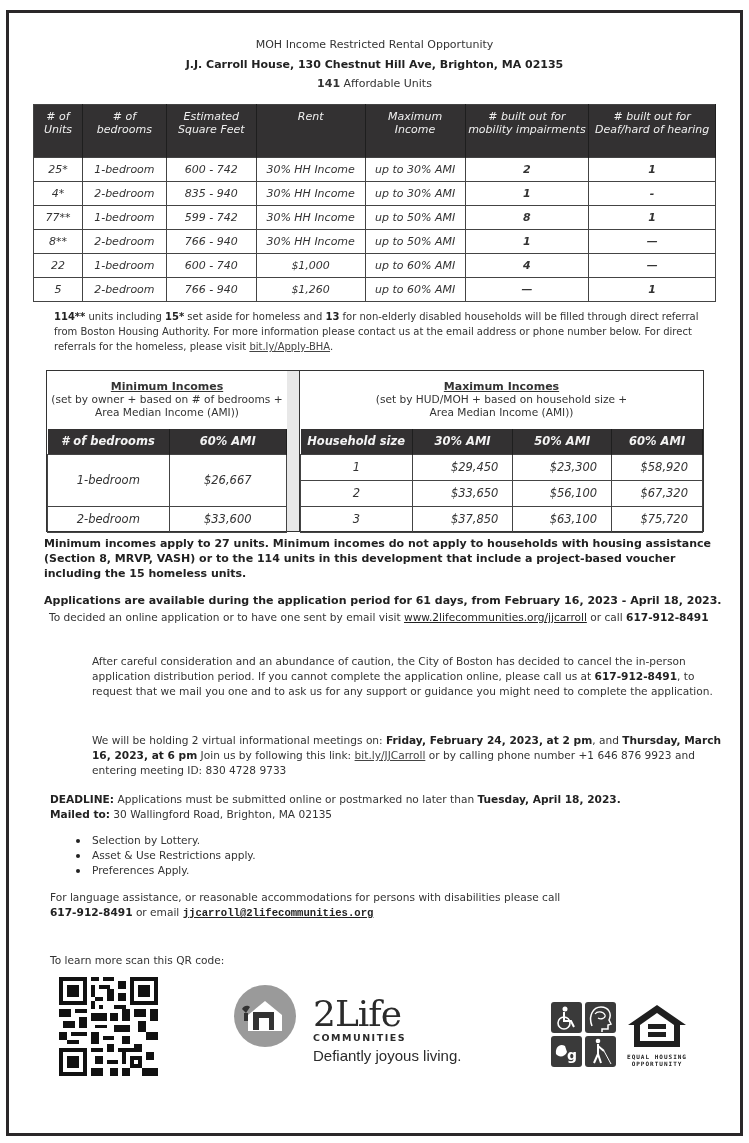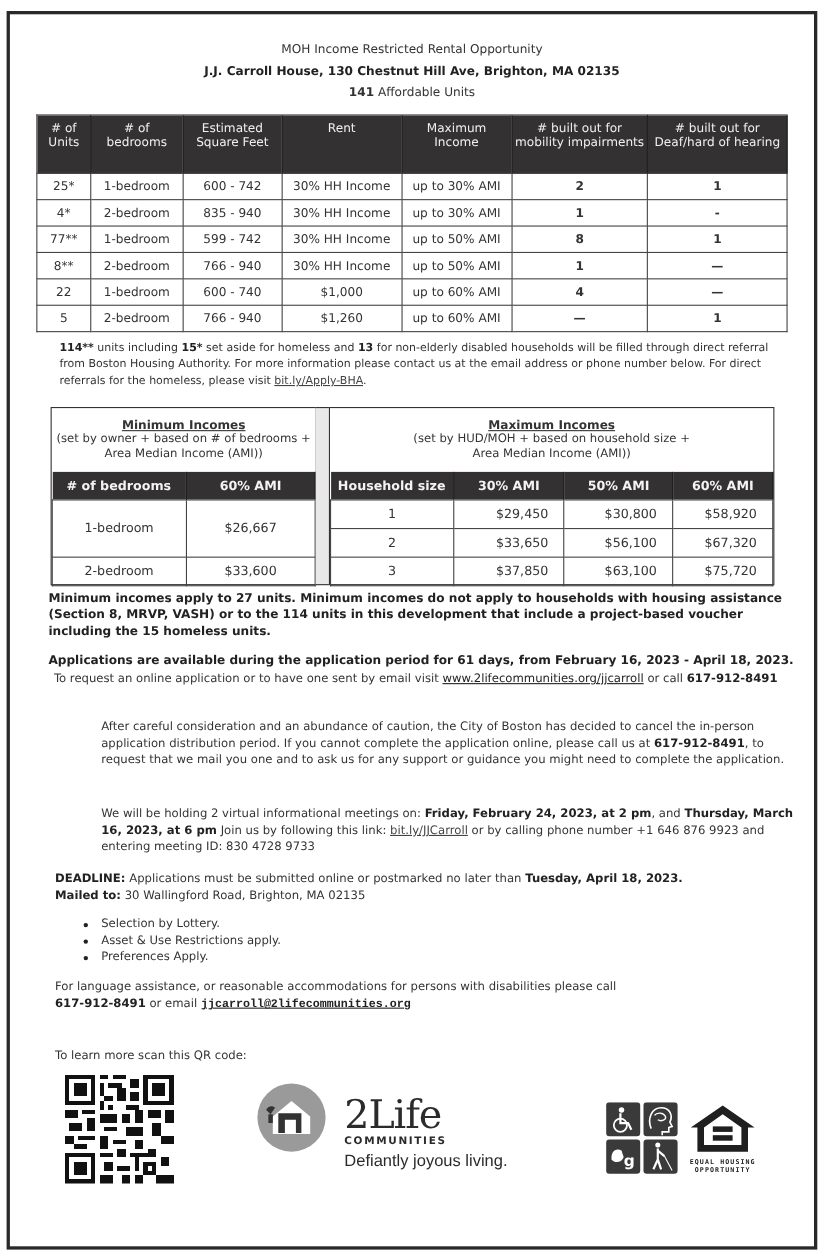--- a/index.html
+++ b/index.html
@@ -8,21 +8,21 @@
   .frame {
     position: absolute; left: 6px; top: 10px; width: 737px; height: 1126px;
     border: 3px solid #2a2829; background: #fff;
   }
   .hdr { position: absolute; left: 0; width: 749px; text-align: center; font-size: 11px; color: #333; }
   .hdr b { font-weight: bold; }
   .t1 { top: 38px; }
   .t2 { top: 58px; font-weight: bold; color: #222; }
   .t3 { top: 77px; }
 
-  table { border-collapse: collapse; }
+  table { border-collapse: collapse; font-style: italic; }
   .units {
     position: absolute; left: 33px; top: 104px; width: 683px;
     font-size: 11px; color: #333;
   }
   .units th {
     background: #333132; color: #f0f0f0; font-weight: normal; vertical-align: top;
     padding: 5px 2px 4px; line-height: 13px; border-right: 1px solid #1e1e1e; height: 53px;
   }
   .units td {
     border: 1px solid #444; text-align: center; height: 24px; padding: 0 3px; white-space: nowrap;
@@ -212,21 +212,21 @@
     <tbody>
         <tr>
       <th>Household size</th>
       <th>30% AMI</th>
       <th>50% AMI</th>
       <th>60% AMI</th>
     </tr>
     <tr>
       <td>1</td>
       <td class="r">$29,450</td>
-      <td class="r">$30,800</td>
+      <td class="r">$23,300</td>
       <td class="r">$58,920</td>
     </tr>
     <tr>
       <td>2</td>
       <td class="r">$33,650</td>
       <td class="r">$56,100</td>
       <td class="r">$67,320</td>
     </tr>
     <tr>
       <td>3</td>
@@ -236,21 +236,21 @@
     </tr>
   </tbody>
     </table>
 </div>
 
 <div class="p bold-para" style="top:536px; width:690px; line-height:15px;">Minimum incomes apply to 27 units. Minimum incomes do not apply to households with housing assistance (Section 8, MRVP, VASH) or to the 114 units in this development that include a project-based voucher including the 15 homeless units.</div>
 
 <div class="p bold-para" style="top:593px; width:700px;">Applications are available during the application period for 61 days, from February 16, 2023 - April 18, 2023.</div>
 
 <div class="p" style="top:610px; left:49px;">
-  <span>To request an online application or to have one sent by email visit </span><a class="u" style="font-weight:normal;color:#222;">www.2lifecommunities.org/jjcarroll</a><span> or call </span><b>617-912-8491</b>
+  <span>To decided an online application or to have one sent by email visit </span><a class="u" style="font-weight:normal;color:#222;">www.2lifecommunities.org/jjcarroll</a><span> or call </span><b>617-912-8491</b>
 </div>
 
 <div class="p indent" style="top:654px;">
   <span>After careful consideration and an abundance of caution, the City of Boston has decided to cancel the in-person application distribution period. If you cannot complete the application online, please call us at </span><b>617-912-8491</b><span>, to request that we mail you one and to ask us for any support or guidance you might need to complete the application.</span>
 </div>
 
 <div class="p indent" style="top:733px;">
   <span>We will be holding 2 virtual informational meetings on: </span><b>Friday, February 24, 2023, at 2 pm</b><span>, and </span><b>Thursday, March 16, 2023, at 6 pm</b><span> Join us by following this link: </span><a class="u">bit.ly/JJCarroll</a><span> or by calling phone number  +1 646 876 9923 and entering meeting ID: 830 4728 9733</span>
 </div>
 

